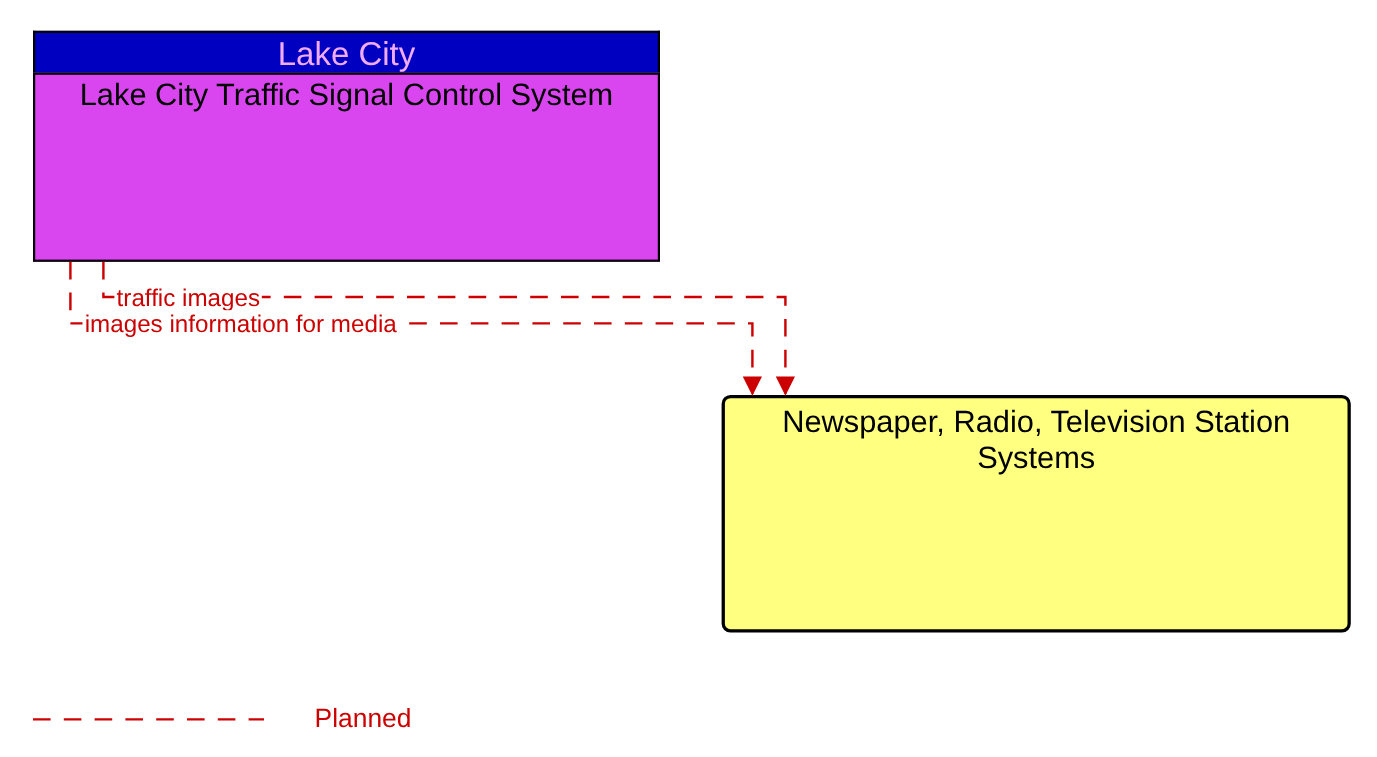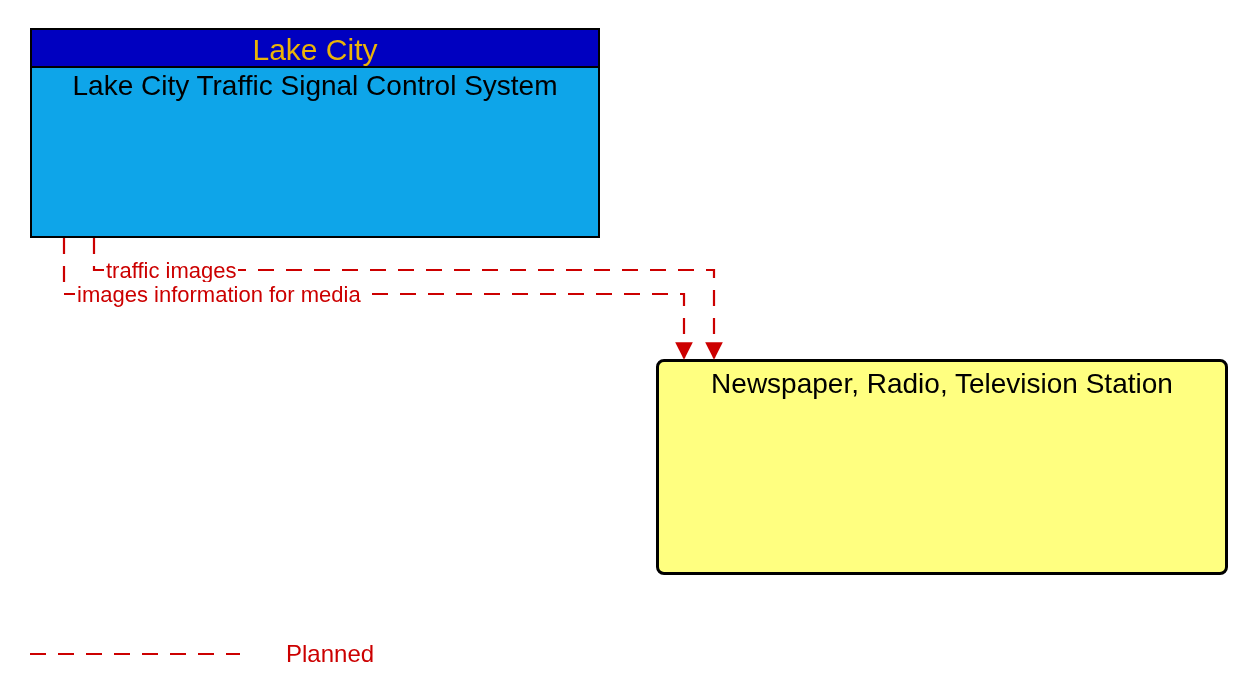--- a/index.html
+++ b/index.html
@@ -11,33 +11,33 @@
     font-family: Arial, Helvetica, sans-serif;
     position: relative;
     overflow: hidden;
   }
   .box {
     position: absolute;
     box-sizing: border-box;
   }
   .source-header {
     background: #0000c0;
-    color: #eab308;
+    color: #f0abfc;
     border: 2px solid #000;
     border-bottom: none;
     text-align: center;
     font-size: 30px;
     font-weight: normal;
     line-height: 1.1;
     display: flex;
     align-items: center;
     justify-content: center;
   }
   .source-body {
-    background: #0ea5e9;
+    background: #d946ef;
     border: 2px solid #000;
     text-align: center;
     font-size: 28px;
     color: #000;
     padding-top: 2px;
   }
   .target-box {
     background: #ffff80;
     border: 3px solid #000;
     border-radius: 8px;
@@ -70,20 +70,21 @@
 </head>
 <body>
 
 <div class="box source-header" style="left:30px; top:28px; width:570px; height:40px;">Lake City</div>
 <div class="box source-body" style="left:30px; top:66px; width:570px; height:172px;">
   <span>Lake City Traffic Signal Control System</span>
 </div>
 
 <div class="box target-box" style="left:656px; top:359px; width:572px; height:216px;">
   <div>Newspaper, Radio, Television Station</div>
+  <div>Systems</div>
 </div>
 
 <svg class="connectors">
   <defs>
     <marker id="arrow" viewBox="0 0 10 10" refX="9" refY="5" markerWidth="8" markerHeight="8" orient="auto-start-reverse">
       <path d="M 0 0 L 10 5 L 0 10 z" fill="#cc0000"></path>
     </marker>
   </defs>
 
   <path d="M 94 238 L 94 270 L 714 270 L 714 358" fill="none" stroke="#cc0000" stroke-width="2.2" stroke-dasharray="16 12" marker-end="url(#arrow)"></path>

